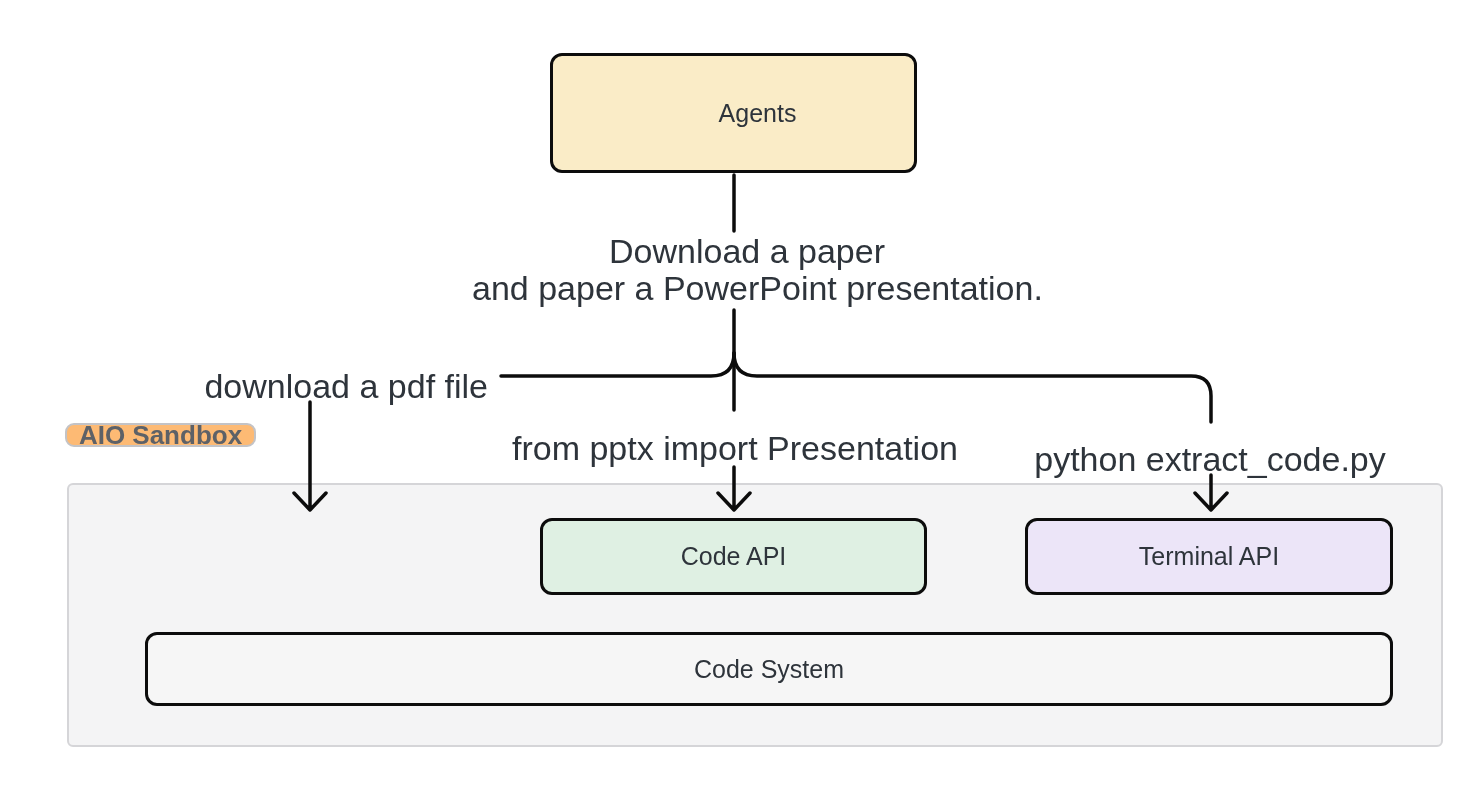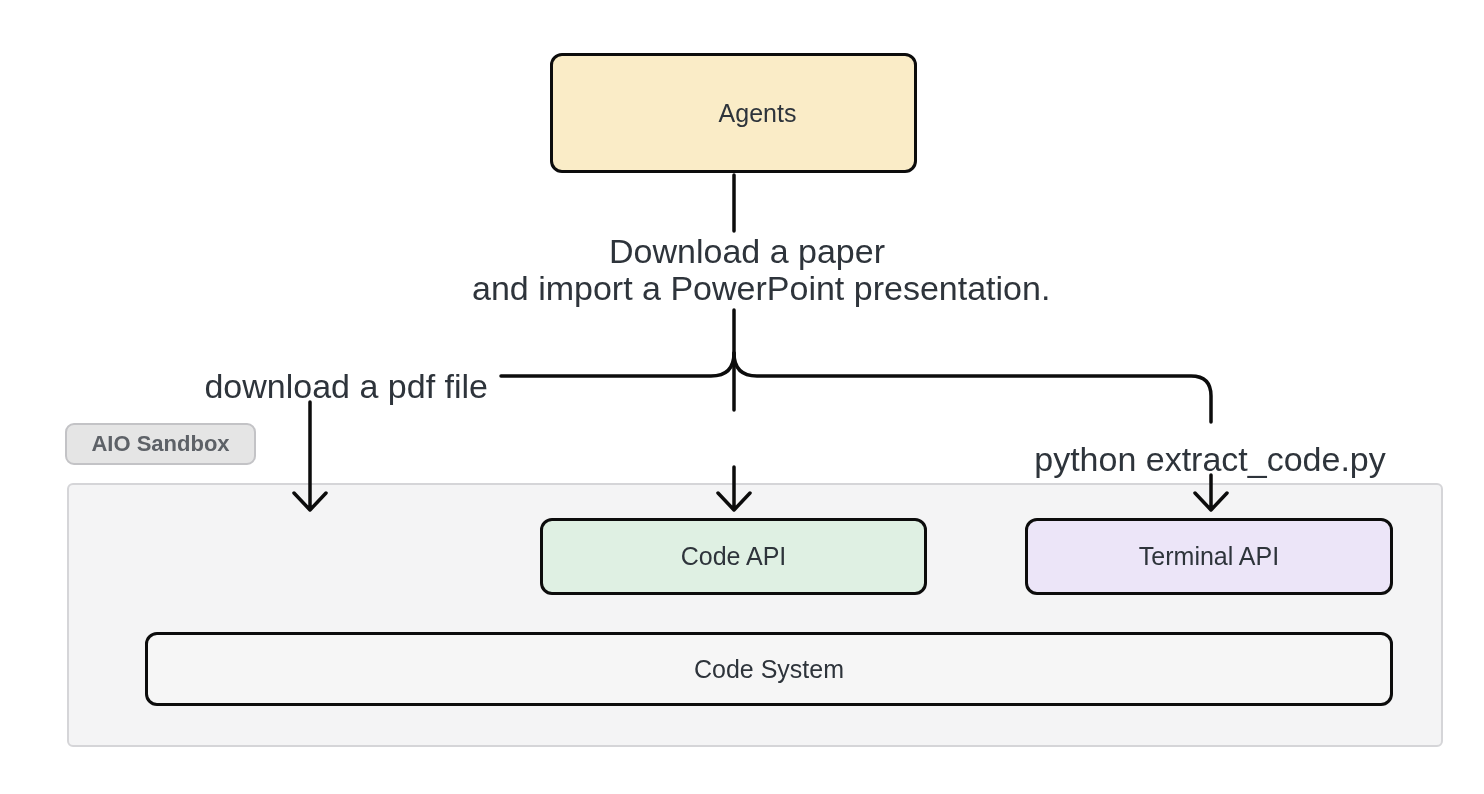--- a/index.html
+++ b/index.html
@@ -33,27 +33,27 @@
     position: absolute;
     left: 67px; top: 483px; width: 1376px; height: 264px;
     box-sizing: border-box;
     background: #f4f4f5;
     border: 2px solid #d5d5d8;
     border-radius: 6px;
     z-index: 1;
   }
   #sandbox-label {
     position: absolute;
-    left: 65px; top: 423px; width: 191px; height: 42px;
+    left: 65px; top: 423px; width: 191px; height: 24px;
     box-sizing: border-box;
-    background: #e5e5e5;
+    background: #fdba74;
     border: 2px solid #c3c3c6;
     border-radius: 9px;
     display: flex; align-items: center; justify-content: center;
-    font-size: 22px; font-weight: bold; color: #5d6167;
+    font-size: 26px; font-weight: bold; color: #5d6167;
     z-index: 4;
   }
   .annotation {
     position: absolute;
     font-size: 34px;
     color: #2e343b;
     white-space: nowrap;
     z-index: 5;
   }
   #task-annotation {
@@ -80,24 +80,25 @@
       <path d="M1211 475 V509 M1195 493 L1211 510 L1227 493"></path>
     </g>
   </svg>
 
   <div class="node" id="agents-box" style="background-color: rgb(250, 236, 199); padding-left: 48px;">
     <span>Agents</span>
   </div>
 
   <div class="annotation" id="task-annotation">
     <div>Download a paper</div>
-    <div>and import a PowerPoint presentation.</div>
+    <div>and paper a PowerPoint presentation.</div>
   </div>
 
   <div class="annotation" id="label-browser">download a pdf file</div>
+  <div class="annotation" id="label-code">from pptx import Presentation</div>
   <div class="annotation" id="label-terminal">python extract_code.py</div>
 
   <div id="sandbox-label">
     <span>AIO Sandbox</span>
   </div>
   <div id="sandbox-container"></div>
 
   <div class="node" id="code-box" style="background-color: rgb(223, 240, 227);">
     <span>Code API</span>
   </div>

